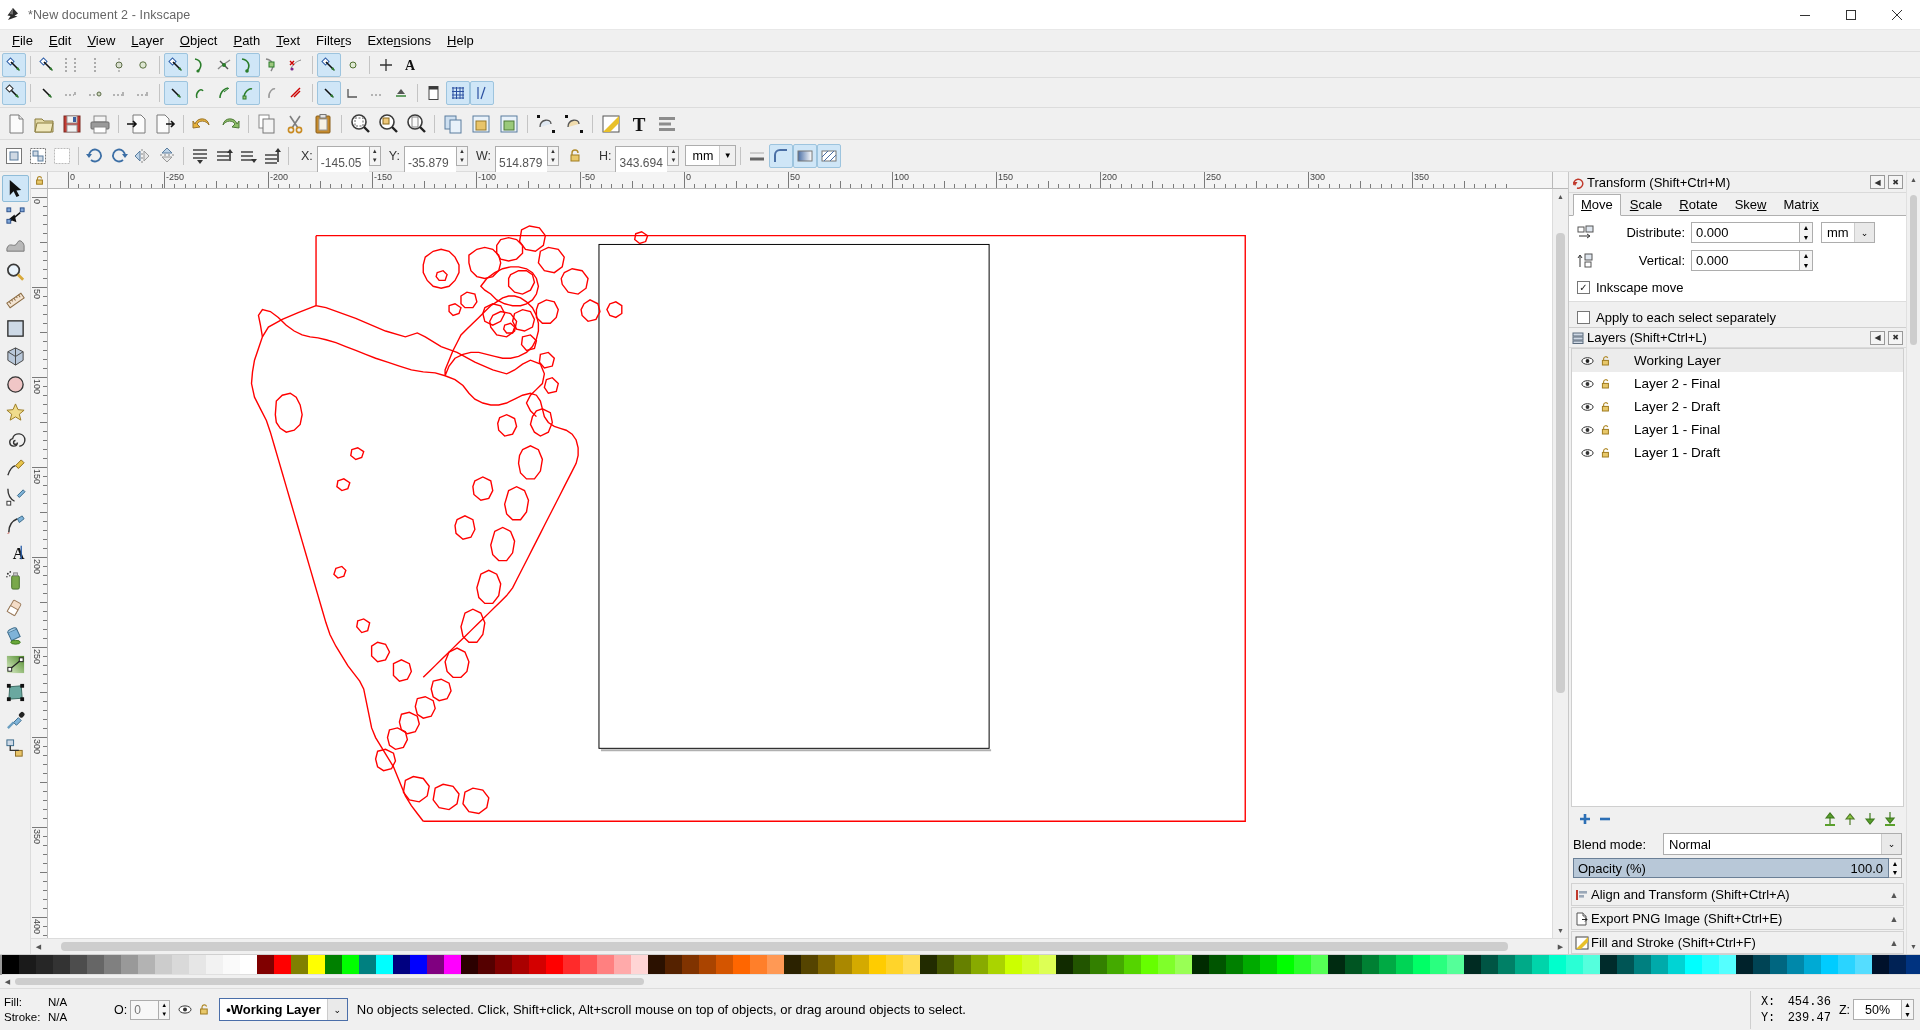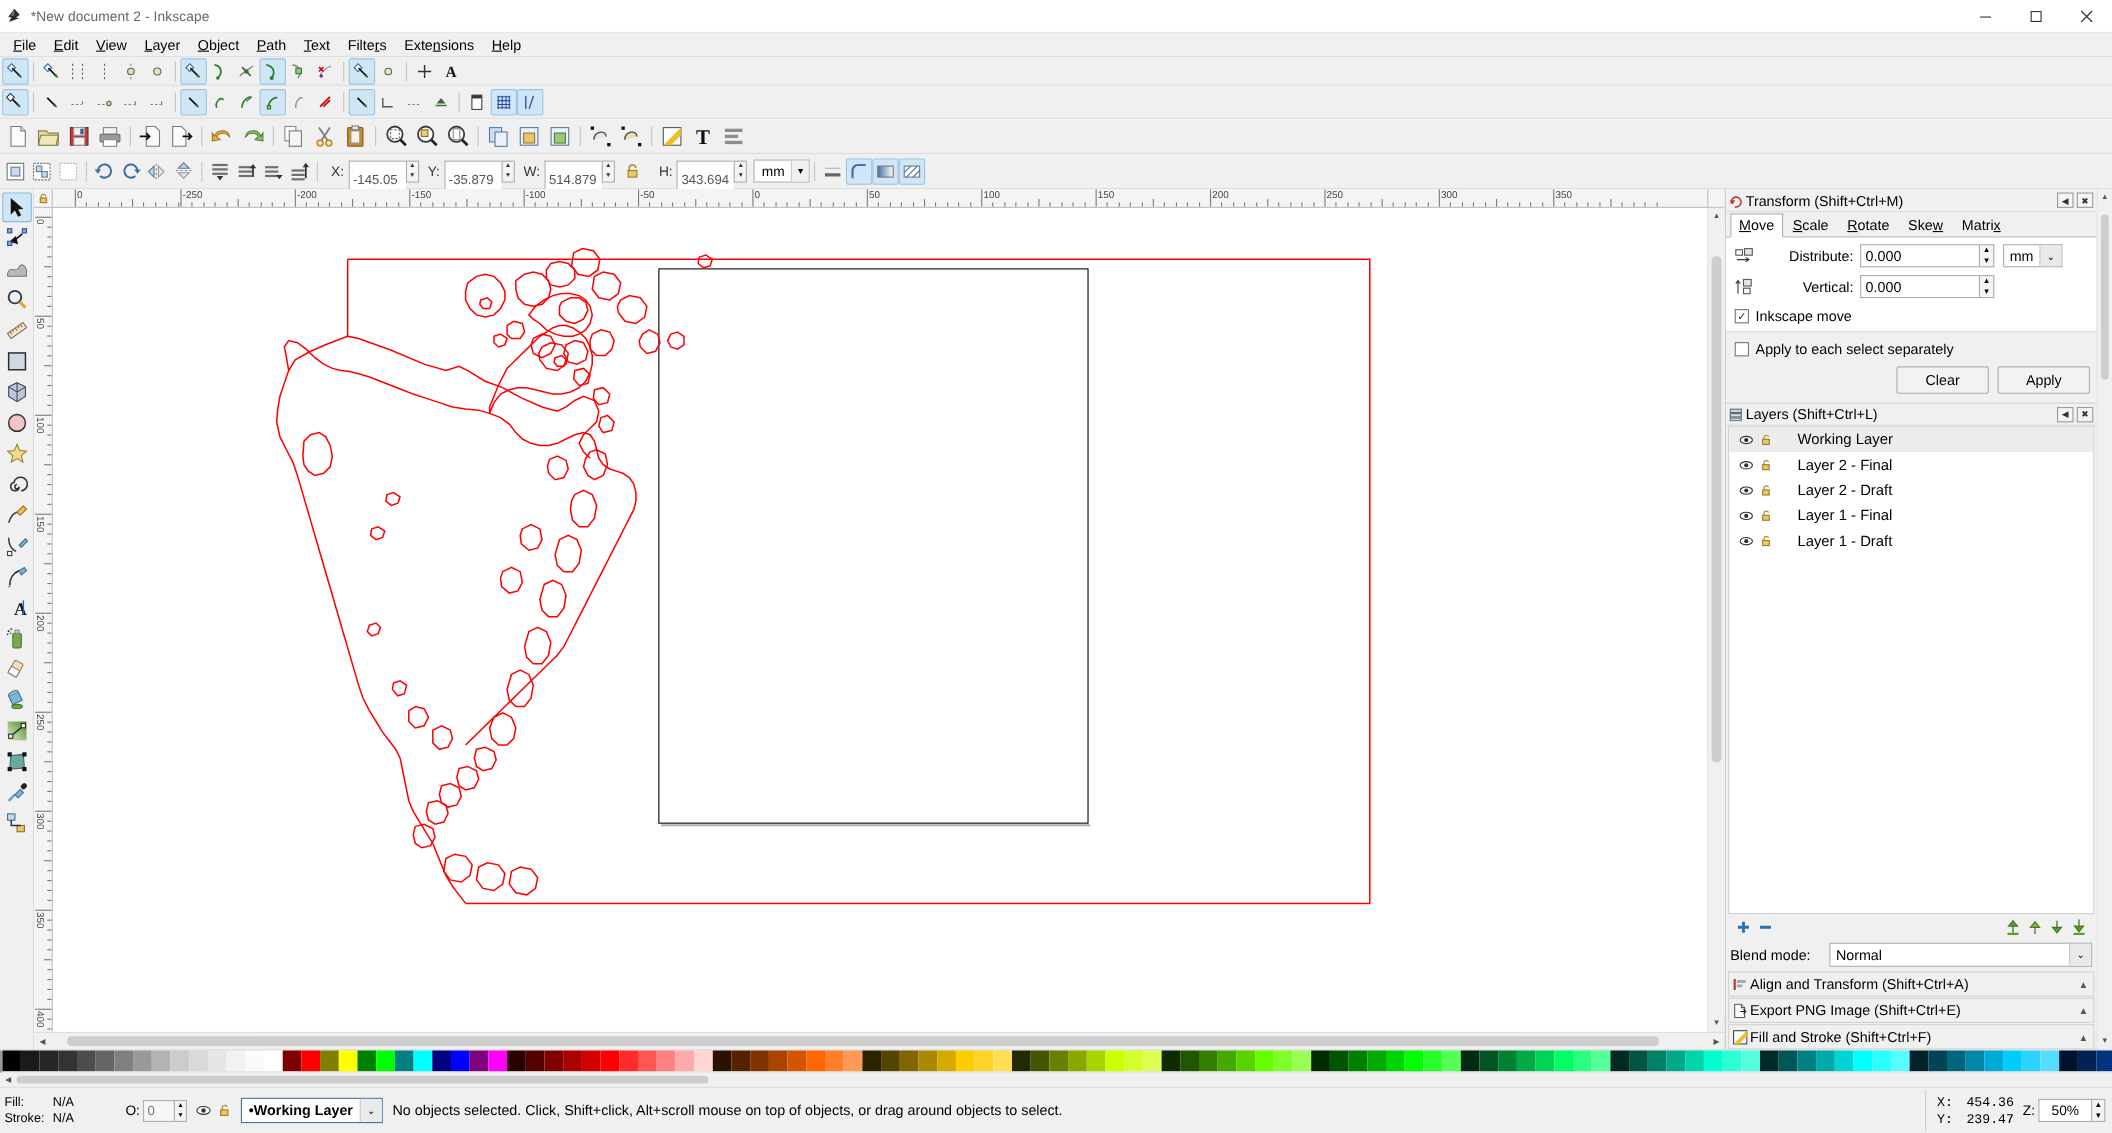--- a/index.html
+++ b/index.html
@@ -1410,24 +1410,20 @@
             <span class="chk">✓</span>
             <span>Inkscape move</span>
           </div>
         </div>
         <div style="padding:6px 8px 0;">
           <div class="chkrow">
             <span class="chk"></span>
             <span>Apply to each select separately</span>
           </div>
         </div>
-        <div class="btnrow">
-          <div class="gbtn">Clear</div>
-          <div class="gbtn">Apply</div>
-        </div>
 
         <div class="panel-head" style="border-top:1px solid #cfcfcf;">
           <span style="width:15px;display:flex;align-items:center;">
             <svg width="13" height="13" viewBox="0 0 13 13">
                 <g fill="#cfd8e4" stroke="#5a6b7d">
                   <rect x="1" y="2" width="10" height="3"></rect>
                   <rect x="1" y="6" width="10" height="3"></rect>
                   <rect x="1" y="10" width="10" height="2.5"></rect>
                 </g>
               </svg>
@@ -1548,20 +1544,30 @@
               </svg>
           </span>
         </div>
         <div class="blendrow">
           <span class="lb">Blend mode:</span>
           <span class="bsel">
             <span class="v">Normal</span>
             <span class="d">⌄</span>
           </span>
         </div>
+        <div class="opacrow">
+          <span class="opac">
+            <span class="ol">Opacity (%)</span>
+            <span class="ov">100.0</span>
+          </span>
+          <span class="opac-arrows">
+              <span>▲</span>
+              <span>▼</span>
+            </span>
+        </div>
 
         <div id="collapsed">
             <div class="collapsed">
               <span style="width:16px;display:flex;align-items:center;">
                 <svg width="14" height="14" viewBox="0 0 14 14">
                   <g fill="#c0392b">
                     <rect x="1" y="2" width="2" height="10"></rect>
                   </g>
                   <g fill="#9aa8b8">
                     <rect x="4" y="3" width="8" height="2.6"></rect>

